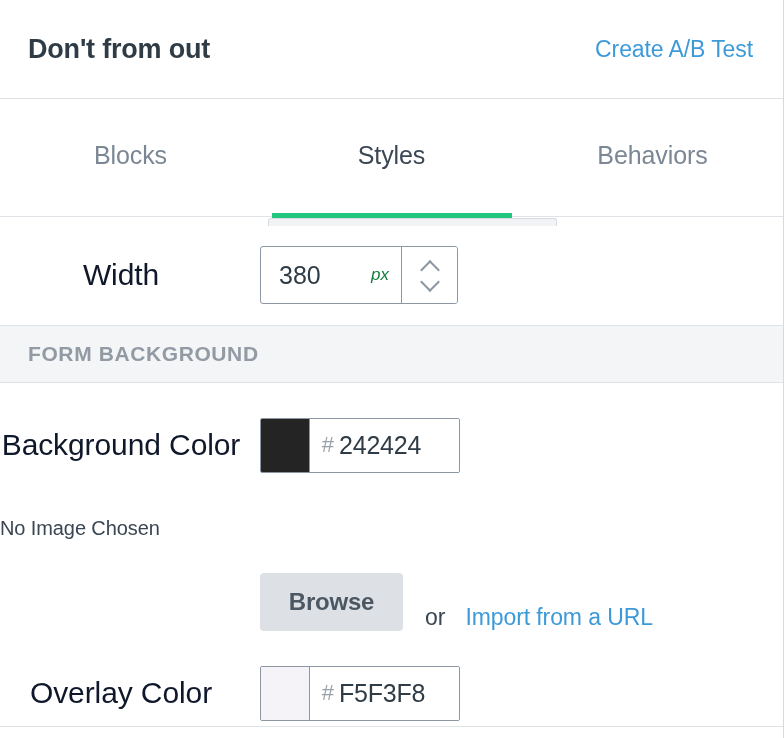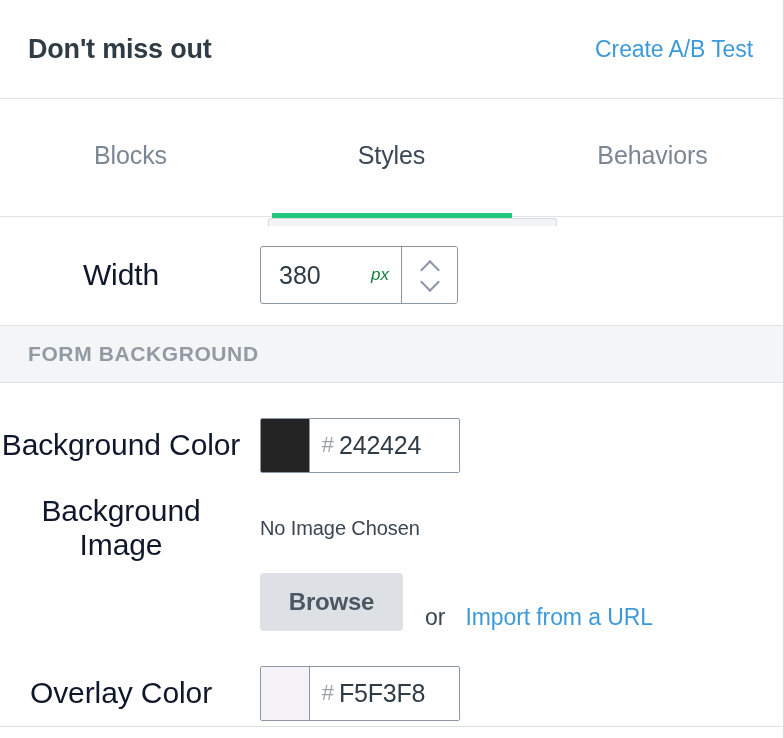--- a/index.html
+++ b/index.html
@@ -321,21 +321,21 @@
     height: 1px;
     background: #dfe3e8;
   }
 </style>
 </head>
 <body>
 
 <div class="panel">
 
   <div class="panel-header">
-    <div class="panel-title">Don't miss out</div>
+    <div class="panel-title">Don't from out</div>
     <div class="ab-test-link">Create A/B Test</div>
   </div>
 
   <div class="tab-bar">
     <div class="tab">
       <span>Blocks</span>
       
     </div>
     <div class="tab active">
       <span>Styles</span>
@@ -372,21 +372,20 @@
       <div class="color-field">
         <div class="color-swatch" id="bg-swatch" style="background: rgb(36, 36, 36);"></div>
         <div class="hex-input">
           <span class="hex-sign">#</span>
           <input class="hex-value" type="text" value="242424" style="">
         </div>
       </div>
     </div>
 
     <div class="field-row bgimage-row">
-      <div class="field-label">Background Image</div>
       <div class="no-image-text">No Image Chosen</div>
     </div>
 
     <div class="browse-row">
       <div class="browse-spacer"></div>
       <button class="browse-btn">Browse</button>
       <span class="or-text">or</span>
       <span class="url-link">Import from a URL</span>
     </div>
 

